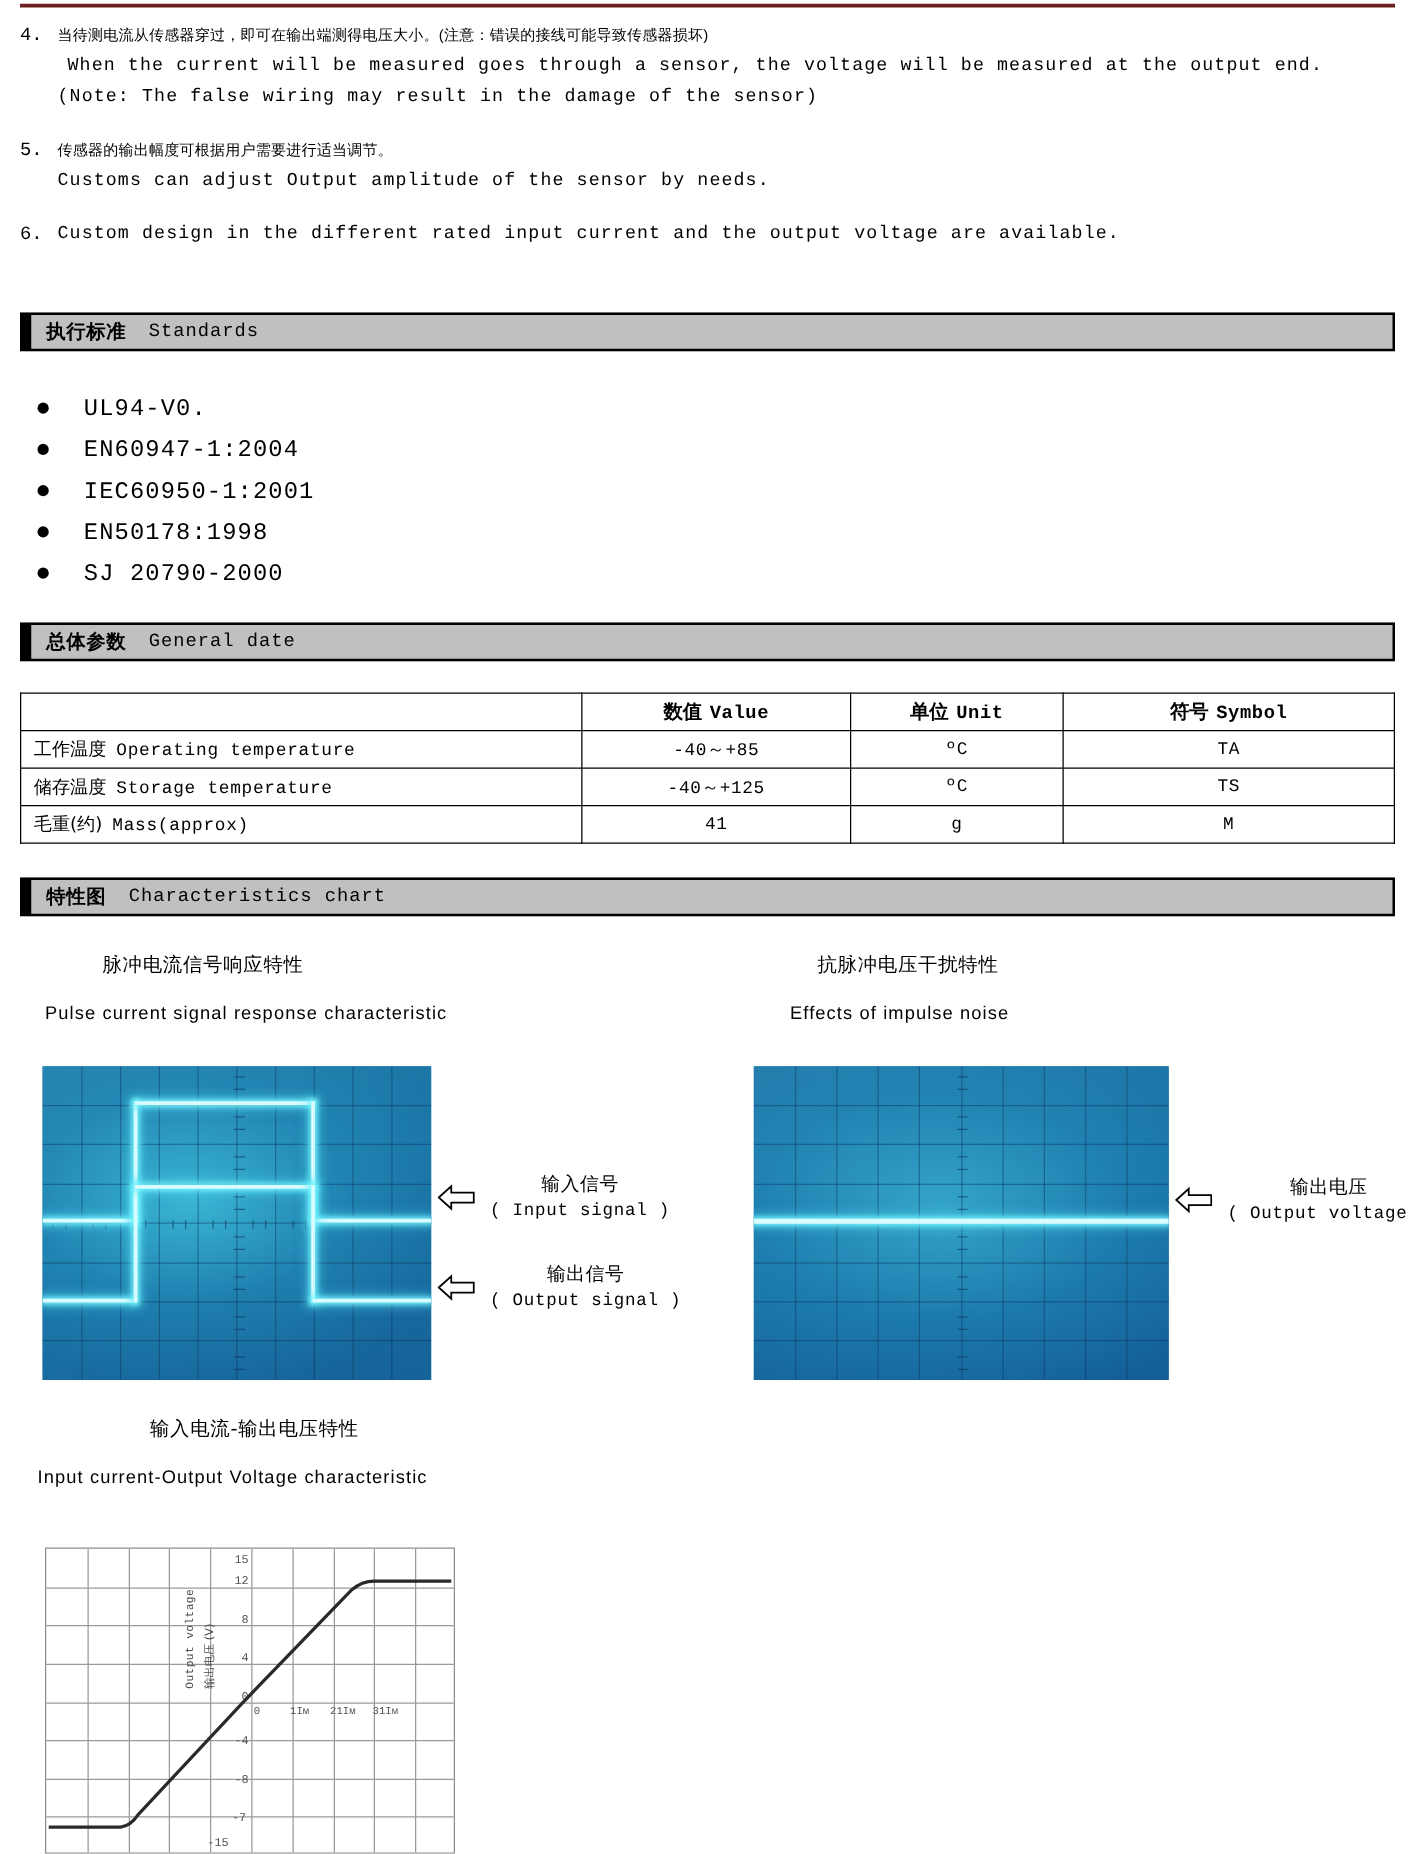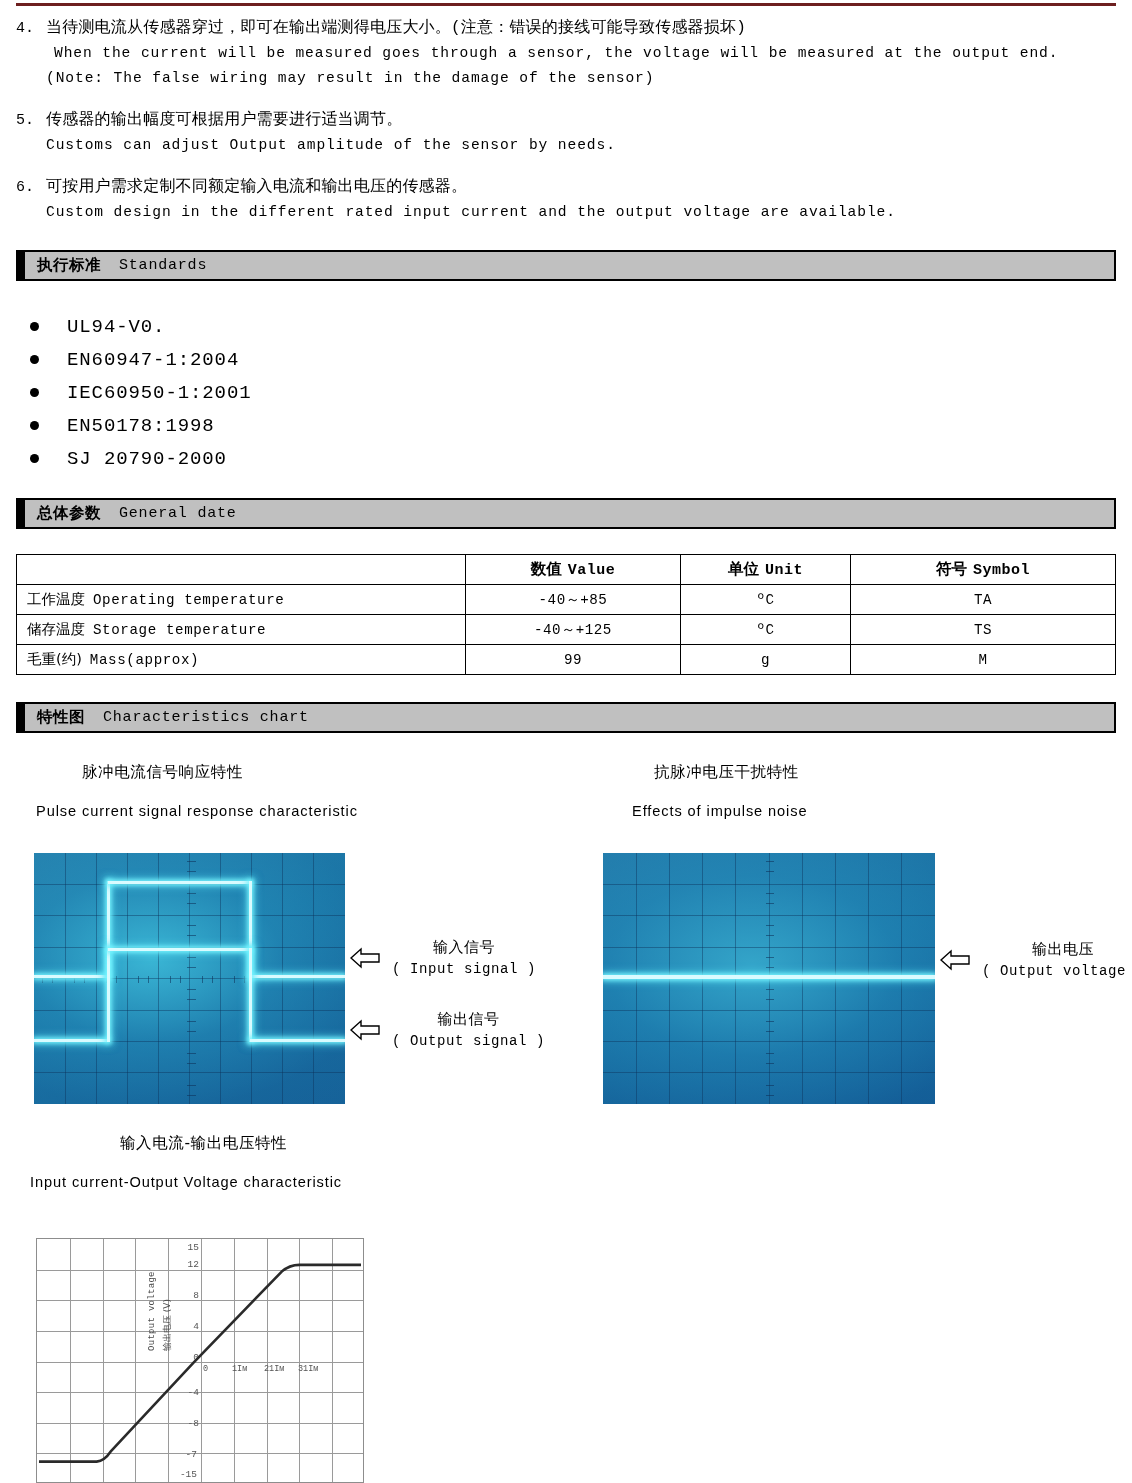--- a/index.html
+++ b/index.html
@@ -48,22 +48,22 @@
     width: 30px;
     flex: 0 0 30px;
     font-size: 15px;
     line-height: 25px;
     font-family: "Liberation Mono", monospace;
   }
   .note-body {
     flex: 1 1 auto;
   }
   .note-cn {
-    font-family: Liberation Mono, monospace;
-    font-size: 16px;
+    font-family: Liberation Sans, sans-serif;
+    font-size: 12px;
     line-height: 25px;
     letter-spacing: 0.2px;
     white-space: nowrap;
   }
   .note-en {
     font-family: "Liberation Mono", "DejaVu Sans Mono", monospace;
     font-size: 14.6px;
     line-height: 25px;
     letter-spacing: 0.9px;
     white-space: nowrap;
@@ -329,21 +329,20 @@
       <div class="note-num">5.</div>
       <div class="note-body">
         <div class="note-cn">传感器的输出幅度可根据用户需要进行适当调节。</div>
         <div class="note-en">Customs can adjust Output amplitude of the sensor by needs.</div>
       </div>
     </div>
 
     <div class="note" style="margin-top:12px;">
       <div class="note-num">6.</div>
       <div class="note-body">
-        <div class="note-cn">可按用户需求定制不同额定输入电流和输出电压的传感器。</div>
         <div class="note-en">Custom design in the different rated input current and the output voltage are available.</div>
       </div>
     </div>
 
   </div>
 
   <div class="section-bar" style="left:16px; top:250px; width:1100px;">
     <span class="sb-cn">执行标准</span>
     <span class="sb-en">Standards</span>
   </div>
@@ -405,21 +404,21 @@
           <span class="td-label-cn">储存温度</span><span class="td-label-en">Storage temperature</span>
         </td>
         <td class="td-center">-40～+125</td>
         <td class="td-center">ºC</td>
         <td class="td-center">TS</td>
       </tr>
       <tr>
         <td>
           <span class="td-label-cn">毛重(约)</span><span class="td-label-en">Mass(approx)</span>
         </td>
-        <td class="td-center">99</td>
+        <td class="td-center">41</td>
         <td class="td-center">g</td>
         <td class="td-center">M</td>
       </tr>
     </tbody>
   </table>
 
   <div class="section-bar" style="left:16px; top:702px; width:1100px;">
     <span class="sb-cn">特性图</span>
     <span class="sb-en">Characteristics chart</span>
   </div>
@@ -602,21 +601,21 @@
     <div class="tc-ylabel-cn" style="left:124px; top:112px;">输出电压 (V)</div>
 
     <div class="tc-tick-y" style="left:140px; top:3px;">15</div>
     <div class="tc-tick-y" style="left:140px; top:20px;">12</div>
     <div class="tc-tick-y" style="left:140px; top:51px;">8</div>
     <div class="tc-tick-y" style="left:140px; top:82px;">4</div>
     <div class="tc-tick-y" style="left:140px; top:113px;">0</div>
     <div class="tc-tick-y" style="left:140px; top:148px;">-4</div>
     <div class="tc-tick-y" style="left:140px; top:179px;">-8</div>
     <div class="tc-tick-y" style="left:138px; top:210px;">-7</div>
-    <div class="tc-tick-y" style="left:138px; top:230px;">-15</div>
+    <div class="tc-tick-y" style="left:124px; top:230px;">-15</div>
 
     <div class="tc-tick-x" style="left:166px; top:125px;">0</div>
     <div class="tc-tick-x" style="left:195px; top:125px;">1Iм</div>
     <div class="tc-tick-x" style="left:227px; top:125px;">21Iм</div>
     <div class="tc-tick-x" style="left:261px; top:125px;">31Iм</div>
 
     <svg class="tc-curve" viewBox="0 0 328 245" preserveAspectRatio="none">
       <path d="M 2,224 L 60,224 Q 68,223 74,214 L 158,124 L 246,33 Q 254,26 264,26 L 326,26" fill="none" stroke="#2a2a2a" stroke-width="2.6" stroke-linecap="butt" stroke-linejoin="round"></path>
     </svg>
   </div>

